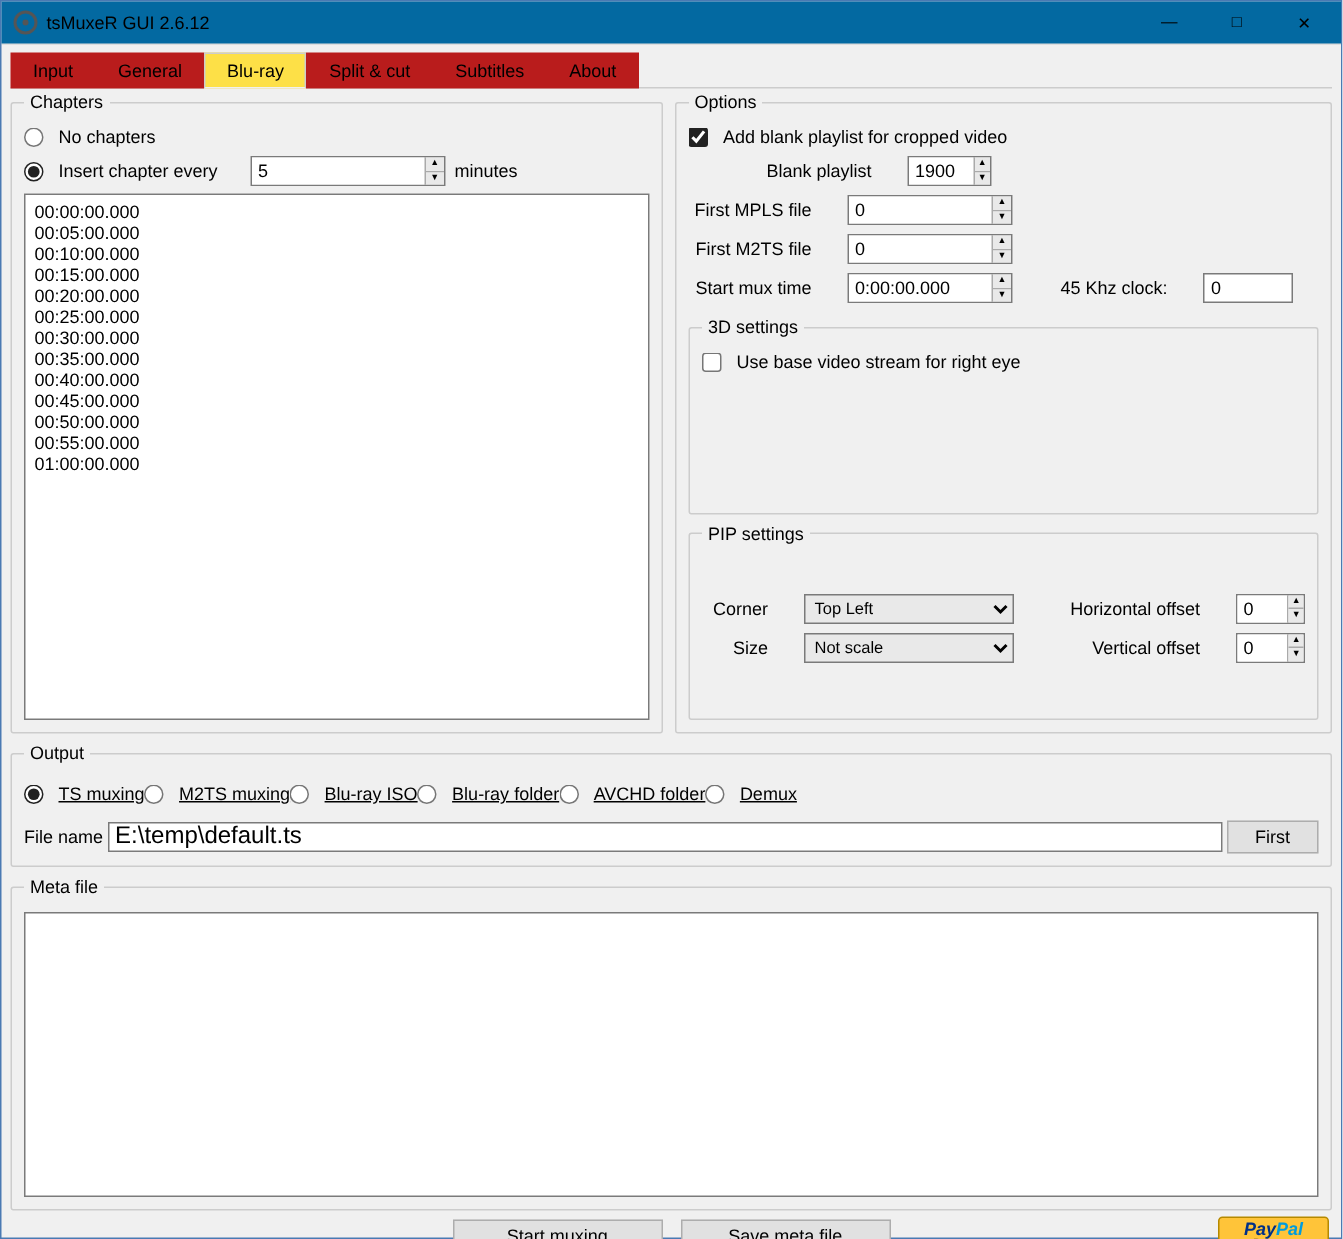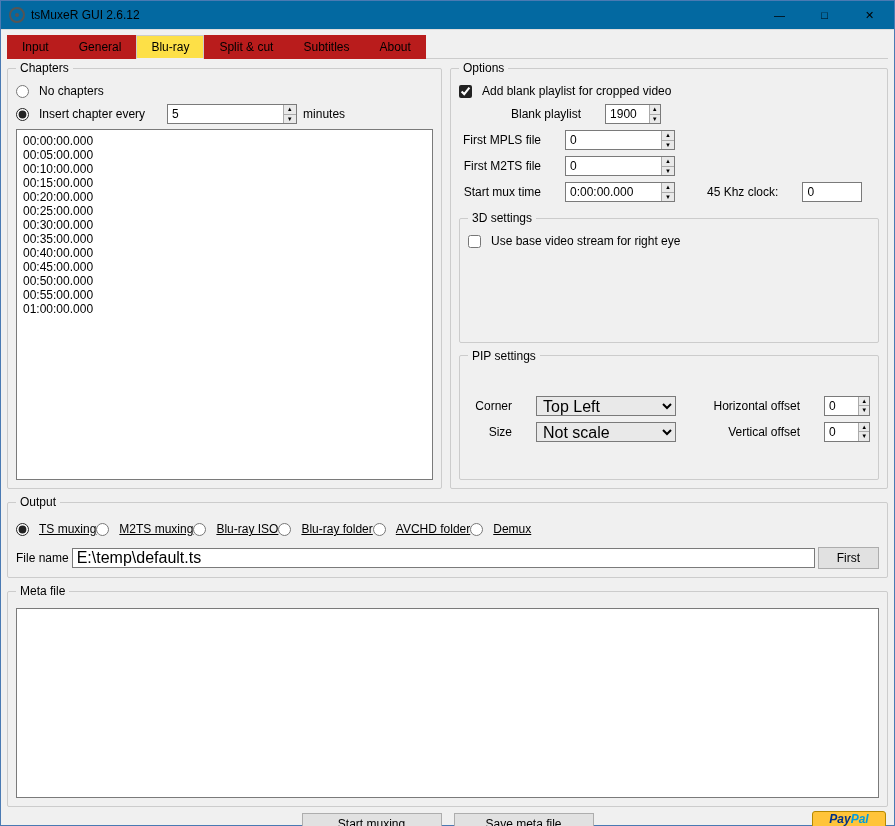--- a/index.html
+++ b/index.html
@@ -148,21 +148,21 @@
     display: flex;
     align-items: center;
     gap: 24px;
     margin: 3px 0;
   }
   .form-row label.fl { width: 82px; text-align: right; }
   select {
     border: 1px solid #7a7a7a;
     background: #e9e9e9;
     height: 20px;
-    font-size: 16px;
+    font-size: 11px;
     padding: 0 2px;
   }
   .inner-fs { margin-top: 6px; }
   .output-section { margin-top: 6px; }
   .output-radios {
     display: flex;
     flex-wrap: wrap;
     margin: 4px 0 8px 0;
     text-decoration: underline;
   }

